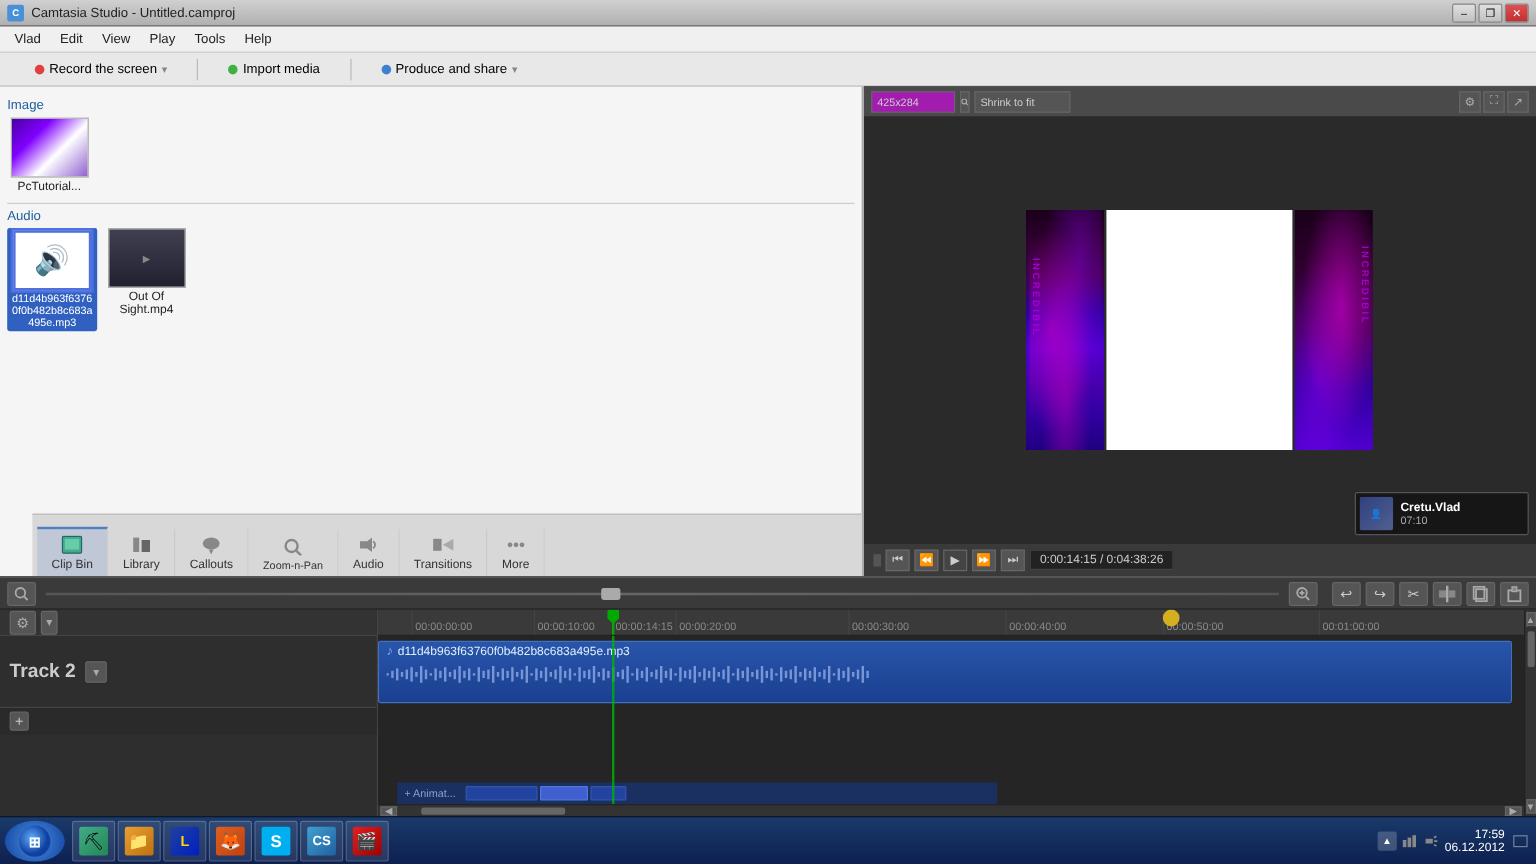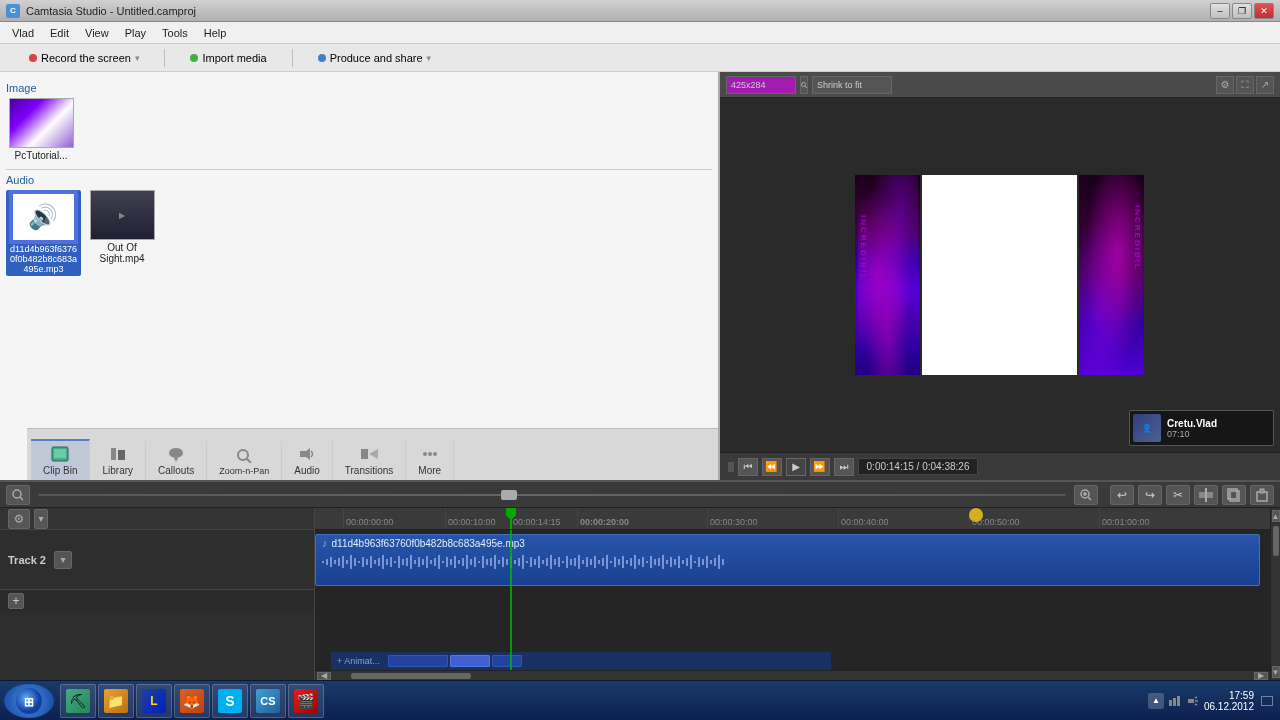--- a/index.html
+++ b/index.html
@@ -203,21 +203,21 @@
     .tl-btn { width: 24px; height: 20px; background: #555; border: 1px solid #666; color: #ccc; font-size: 10px; display: flex; align-items: center; justify-content: center; cursor: pointer; border-radius: 2px; }
 
     #timeline-area {
       flex: 1; display: flex;
     }
 
     .track-label-row {
       height: 60px; display: flex; align-items: center; padding: 0 8px;
       border-bottom: 1px solid #444; gap: 8px;
     }
-    .track-name { color: #ccc; font-size: 11px; font-weight: bold; }
+    .track-name { color: #ccc; font-size: 16px; font-weight: bold; }
     .track-settings-btn { width: 18px; height: 18px; background: #555; border: 1px solid #666; color: #aaa; font-size: 10px; display: flex; align-items: center; justify-content: center; cursor: pointer; border-radius: 2px; }
     .add-track-btn { width: 16px; height: 16px; background: #555; border: 1px solid #666; color: #ccc; font-size: 12px; display: flex; align-items: center; justify-content: center; cursor: pointer; border-radius: 2px; }
 
     #time-ruler {
       height: 22px; background: #3a3a3a;
       display: flex; align-items: center;
       border-bottom: 1px solid #222;
       position: relative; overflow: hidden;
     }
     .time-mark { position: absolute; font-size: 9px; color: #888; border-left: 1px solid #444; padding-left: 2px; height: 100%; display: flex; align-items: flex-end; padding-bottom: 2px; }
@@ -552,21 +552,21 @@
           <div class="add-track-btn">+</div>
         </div>
       </div>
 
       <div style="flex:1;display:flex;flex-direction:column;overflow:hidden;">
 
         <div id="time-ruler">
           <div class="time-mark" style="left:0px;margin-left:28px;">00:00:00:00</div>
           <div class="time-mark" style="left:130px;">00:00:10:00</div>
           <div class="time-mark" style="left:195px;">00:00:14:15</div>
-          <div class="time-mark" style="left:262px;font-weight:bold;">00:00:20:00</div>
+          <div class="time-mark" style="left:248px;">00:00:20:00</div>
           <div class="time-mark" style="left:392px;">00:00:30:00</div>
           <div class="time-mark" style="left:523px;">00:00:40:00</div>
           <div class="time-mark" style="left:654px;">00:00:50:00</div>
           <div class="time-mark" style="left:784px;">00:01:00:00</div>
 
           <div class="playhead" style="left:195px;">
             <div class="playhead-marker"></div>
           </div>
 
           <div style="position:absolute;left:654px;top:0;width:14px;height:14px;background:#d4b020;border-radius:50%;cursor:pointer;z-index:15;"></div>

